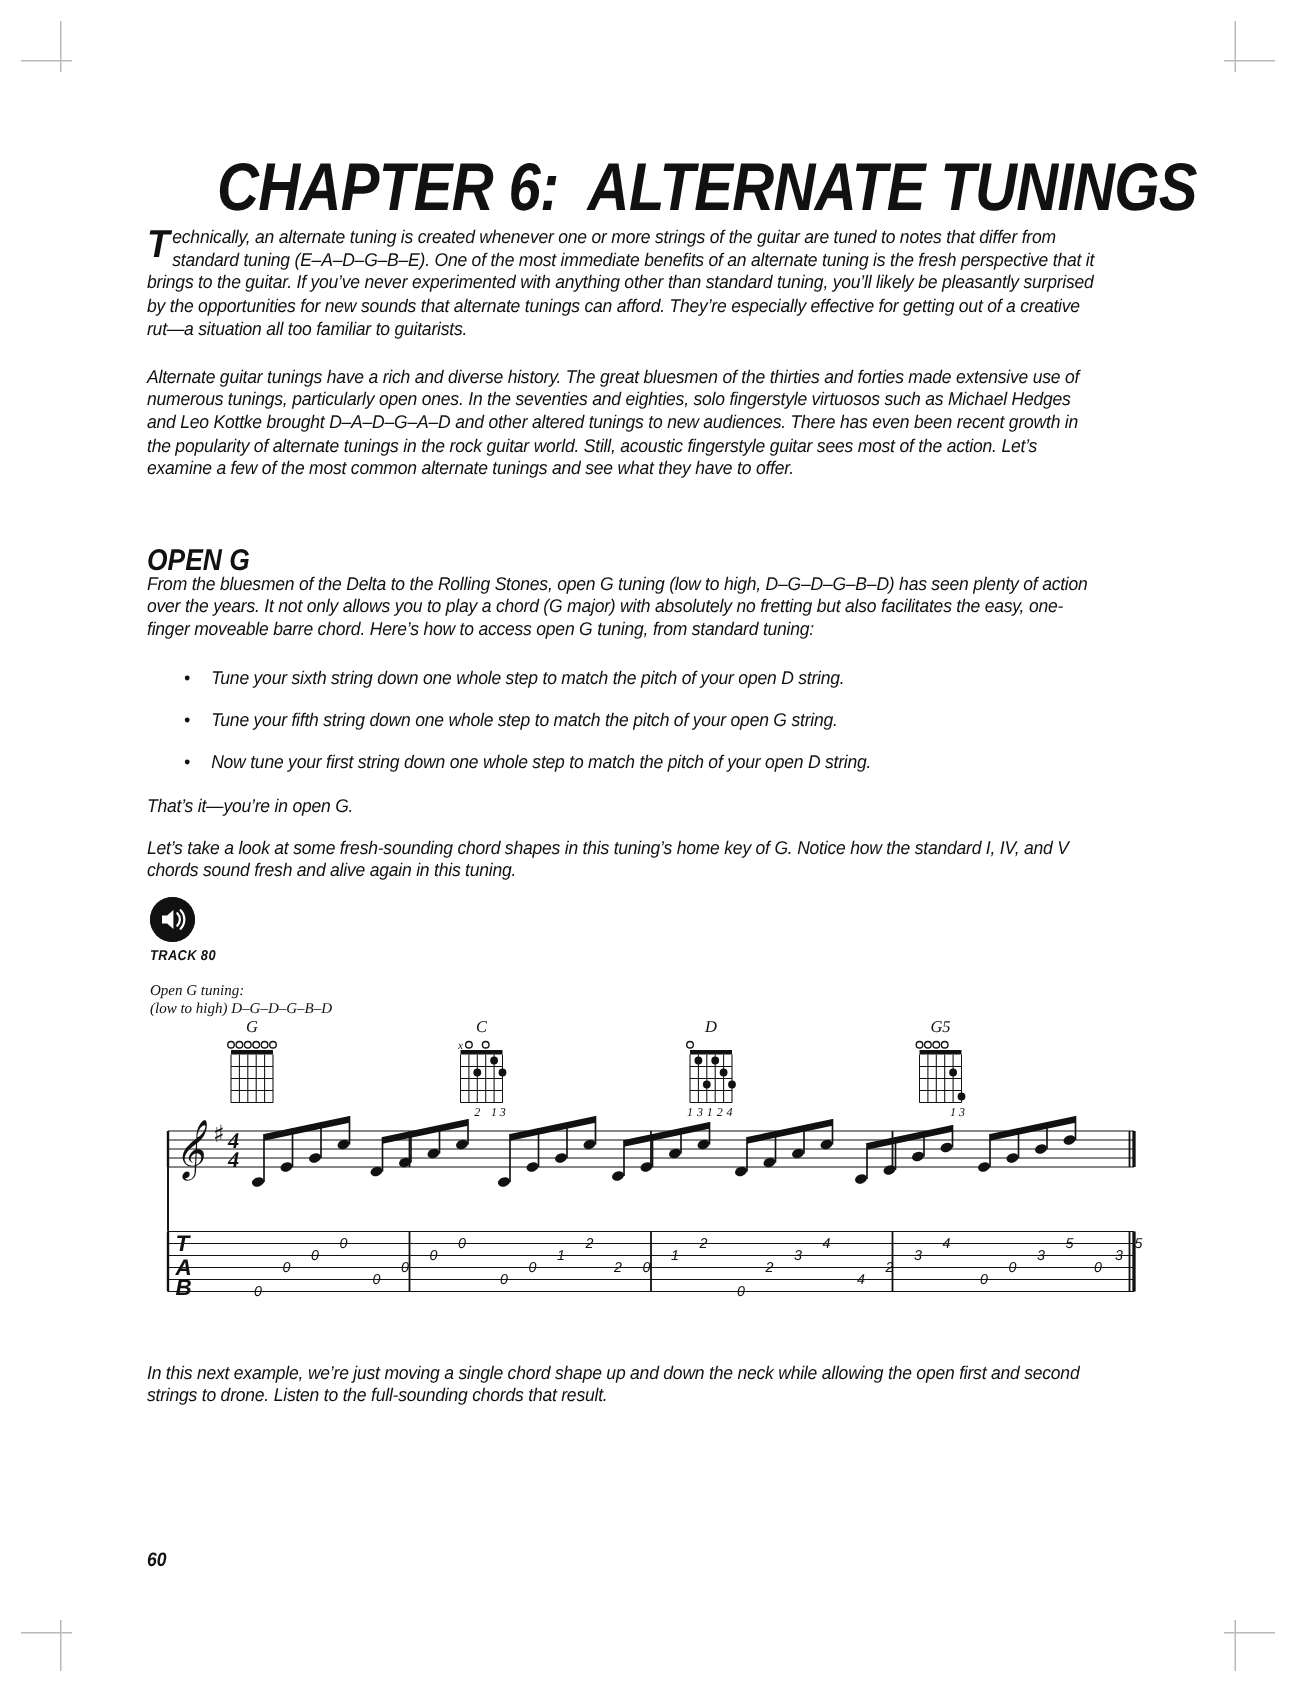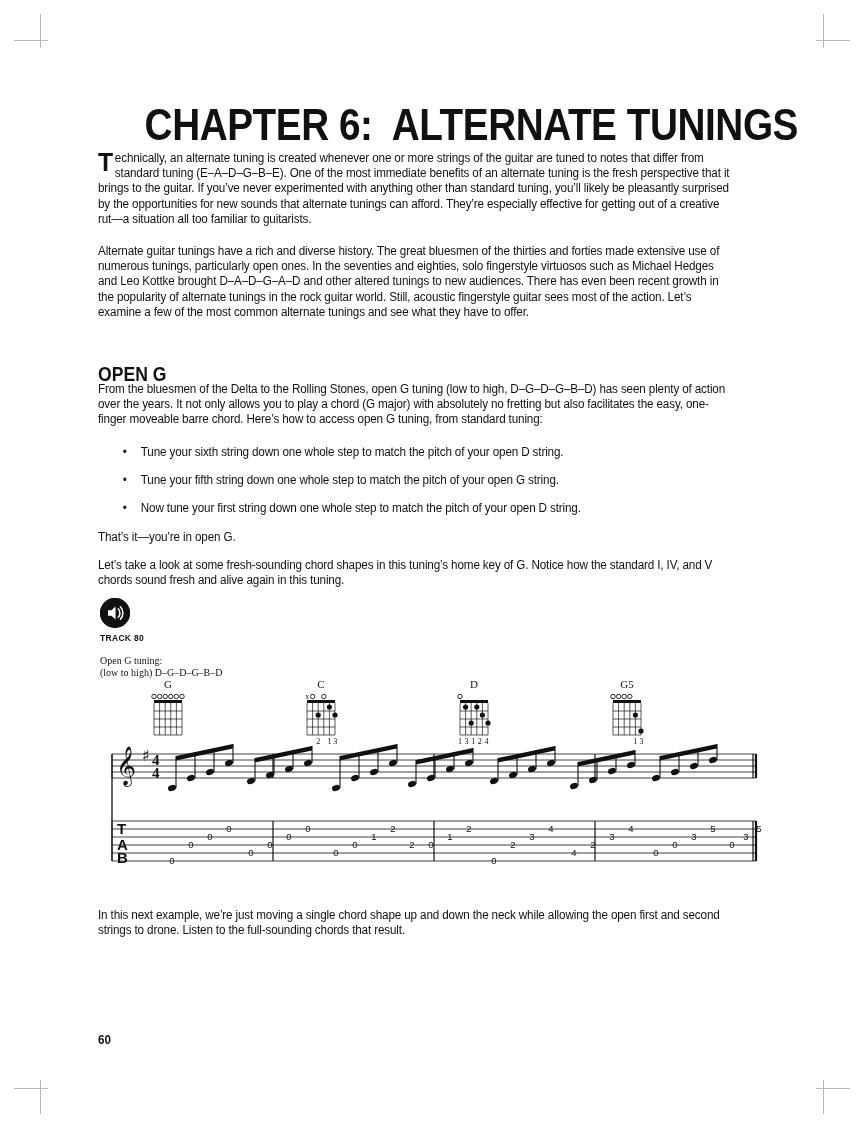--- a/index.html
+++ b/index.html
@@ -21,21 +21,21 @@
     position: absolute;
     background: #b9b9b9;
   }
   .crop.v { width: 1px; height: 34px; }
   .crop.h { height: 1px; width: 34px; }
 
   
   #page {
     position: absolute;
     left: 0; top: 0;
-    width: 692px; height: 1128px;
+    width: 692px; height: 1128px; font-style: italic;
   }
   .content {
     position: absolute;
     left: 98px;
     top: 0;
     width: 666px;
   }
 
   
   .chapter-title {

